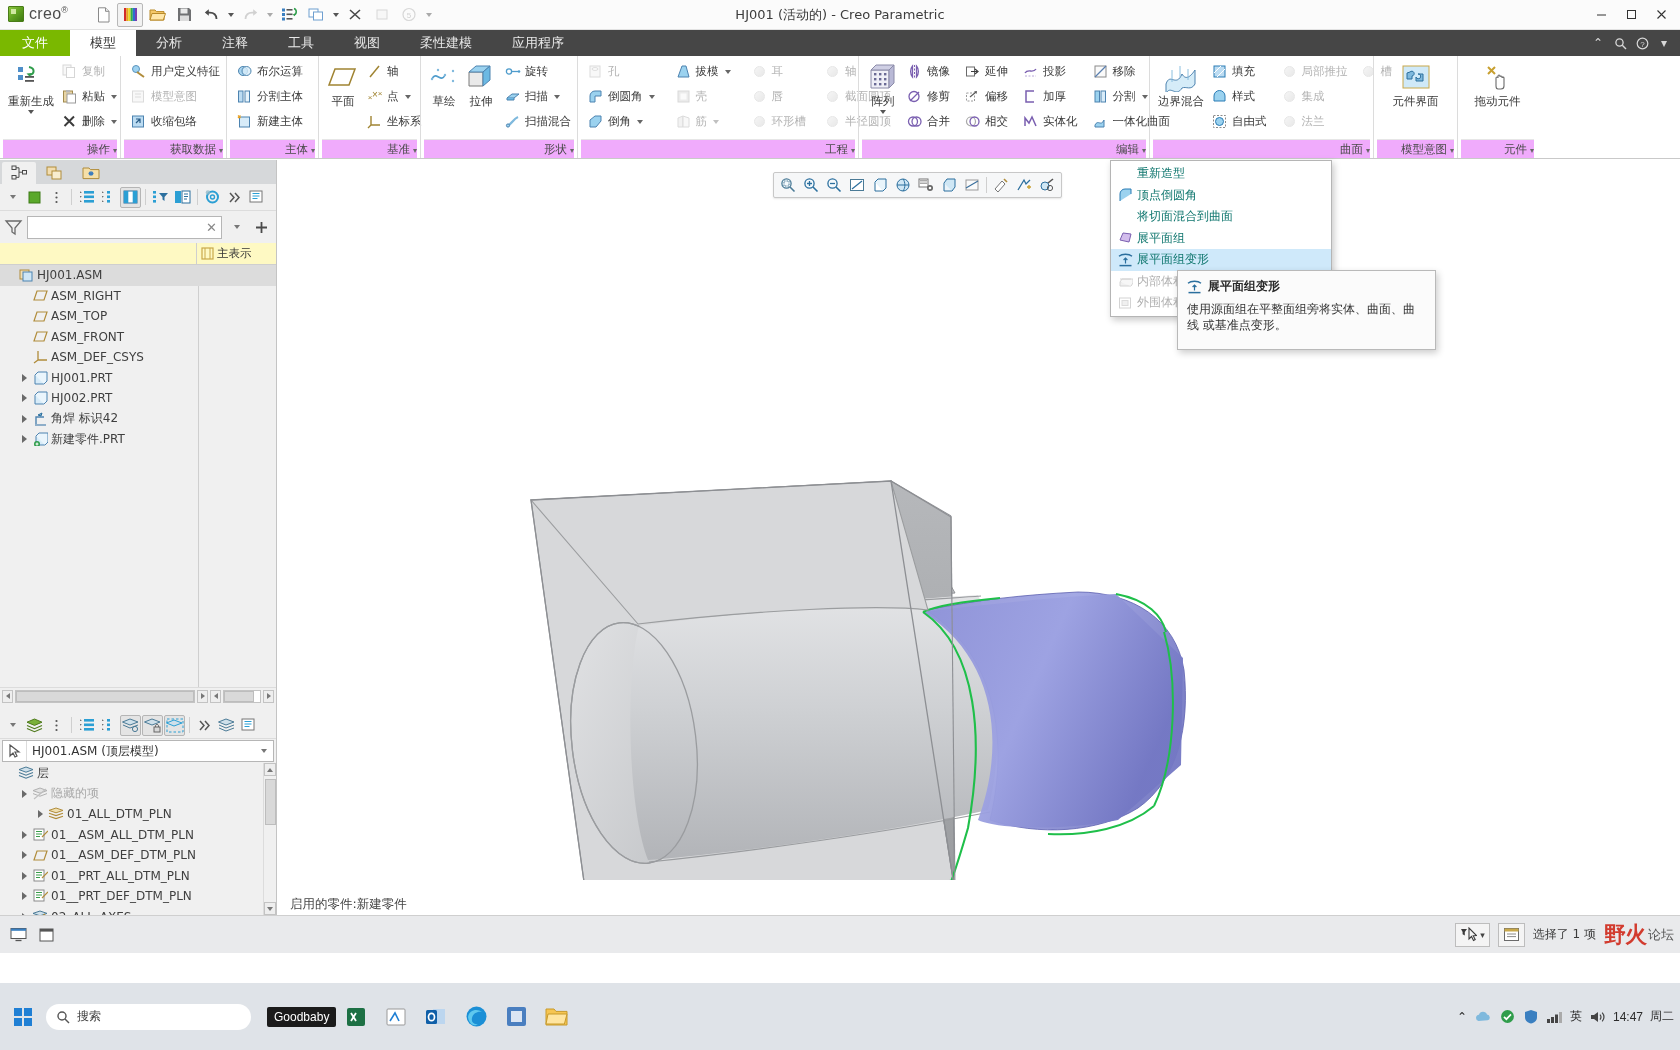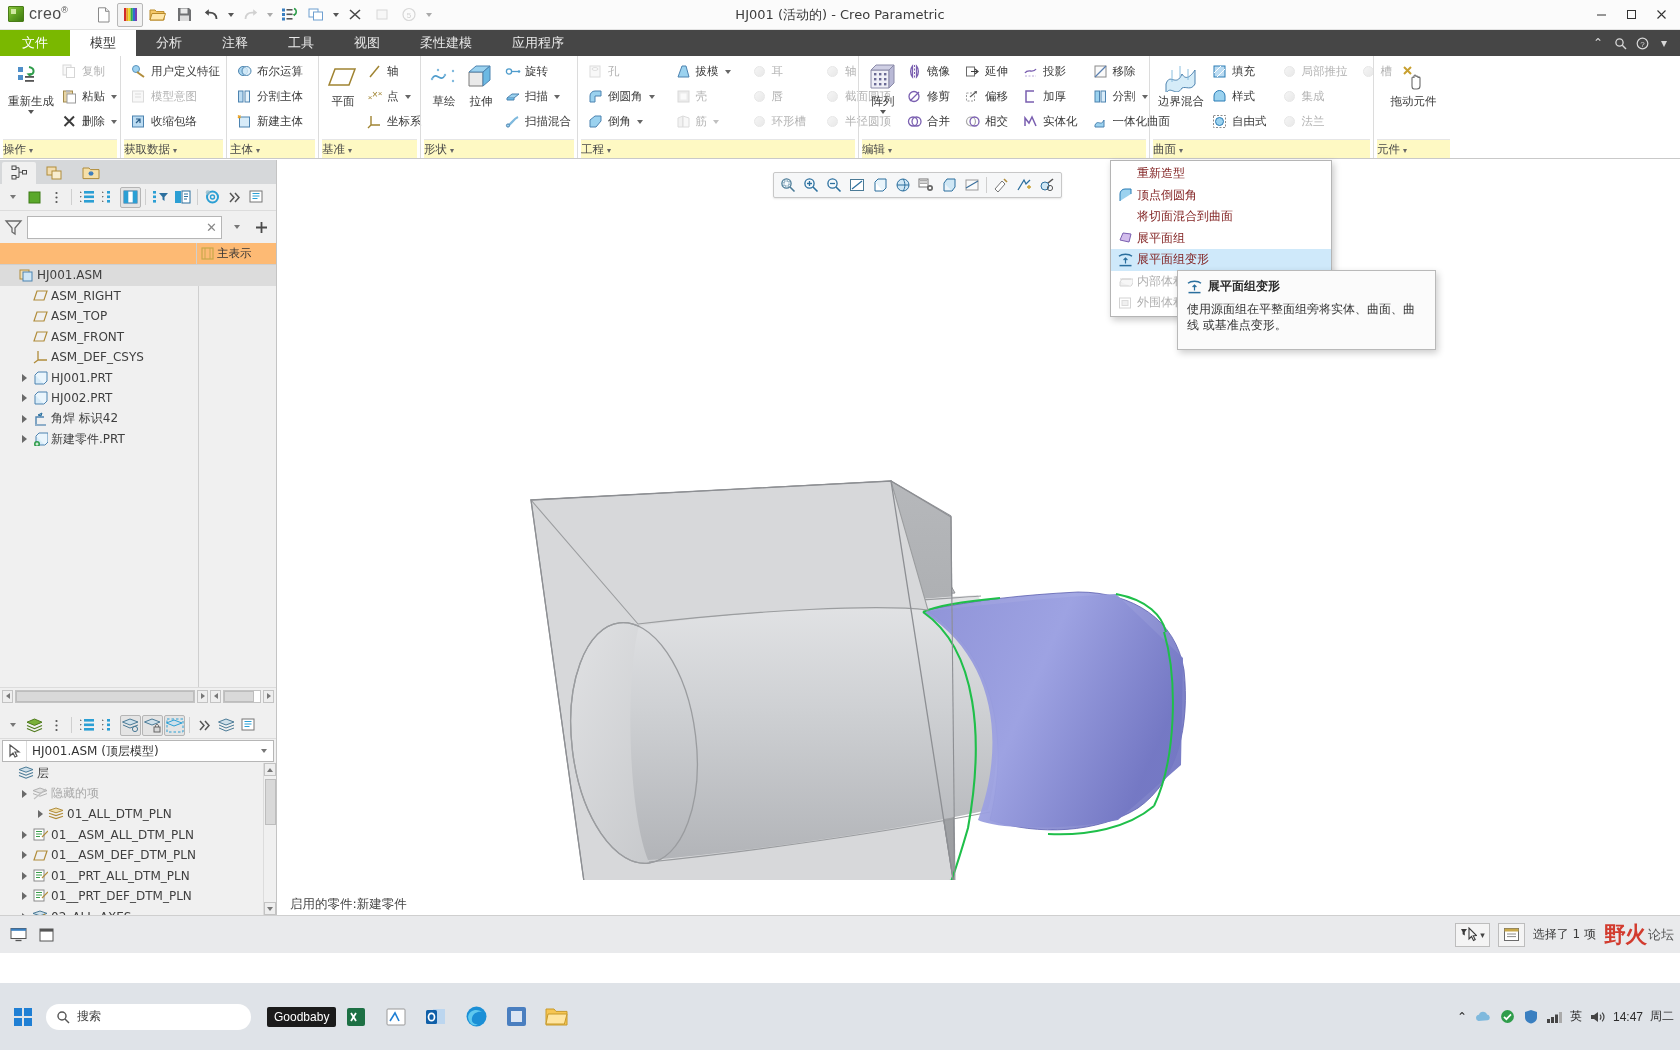--- a/index.html
+++ b/index.html
@@ -67,22 +67,22 @@
   
   .ribbon {
     position:absolute; top:56px; left:0; width:1680px; height:103px;
     background:#ffffff; border-bottom:1px solid #c9c9c9;
     display:flex; align-items:stretch;
   }
   .rgroup { display:flex; flex-direction:column; position:relative; padding:0 3px; }
   .rgroup + .rgroup { border-left:1px solid #dcdcdc; }
   .rg-body { flex:1; display:flex; align-items:flex-start; padding:3px 2px 0 2px; }
   .rg-label {
-    height:19px; line-height:19px; text-align:left; font-size:11.5px; color:#4a4a4a;
-    background:#fef9c3; border-top:1px solid #e6e6e6;
+    height:19px; line-height:19px; text-align:right; font-size:11.5px; color:#4a4a4a;
+    background:#f0abfc; border-top:1px solid #e6e6e6;
   }
   .rg-label .dd { font-size:8px; margin-left:3px; color:#666; }
 
   .big-btn {
     display:flex; flex-direction:column; align-items:center; justify-content:flex-start;
     width:58px; padding:3px 2px; cursor:pointer; border:1px solid transparent; border-radius:2px;
   }
   .big-btn .bico { height:30px;display:flex;align-items:center;justify-content:center; }
   .big-btn .blab { font-size:11.5px;color:#3a3a3a;text-align:center;line-height:13px;margin-top:2px;white-space:nowrap; }
   .big-btn .bcar { width:0;height:0;border-left:3.5px solid transparent;border-right:3.5px solid transparent;border-top:4px solid #555;margin-top:2px;}
@@ -108,21 +108,21 @@
   .lp-tab{ width:34px;height:22px;display:flex;align-items:center;justify-content:center;cursor:pointer; border-radius:2px 2px 0 0;}
   .lp-tab.active{ background:#f0f0f0; }
   .lp-toolbar{ height:27px; display:flex; align-items:center; gap:1px; background:#f0f0f0; padding:0 2px; border-bottom:1px solid #dcdcdc;}
   .tb-ic{ width:21px;height:21px;display:flex;align-items:center;justify-content:center;cursor:pointer;border:1px solid transparent;border-radius:2px;}
   .tb-ic.on{ background:#e4e4e4; border-color:#b5b5b5;}
   .tb-sep{ width:1px;height:16px;background:#cfcfcf;margin:0 3px;}
   .lp-filter{ height:32px; display:flex; align-items:center; gap:4px; padding:0 4px; background:#f0f0f0;}
   .filter-input{ flex:1; height:23px; background:#fff; border:1px solid #b6b6b6; display:flex;align-items:center;
      padding:0 4px; font-size:11.5px; color:#555;}
   .filter-input .xx{ margin-left:auto; color:#888; cursor:pointer; font-size:13px; }
-  .lp-colhdr{ height:22px; display:flex; align-items:center; background:#fdba74; border-bottom:1px solid #cfcfcf;}
+  .lp-colhdr{ height:22px; display:flex; align-items:center; background:#fef9c3; border-bottom:1px solid #cfcfcf;}
   .colhdr-spacer{ flex:1; border-right:1px solid #cfcfcf; height:100%; }
   .colhdr-cell{ width:79px; display:flex;align-items:center; gap:3px; padding-left:4px; font-size:11.5px; color:#333;}
   .tree{ flex:1; overflow:hidden; background:#f0f0f0; position:relative; }
   .tree-inner{ position:relative; }
   .trow{ height:20.5px; display:flex; align-items:center; font-size:12px; color:#3f3f3f; padding-left:4px; cursor:pointer; white-space:nowrap;}
   .trow.sel{ background:#dcdcdc; }
   .tarrow{ width:13px; flex:0 0 13px; display:flex;align-items:center;justify-content:center;}
   .tarrow i{ width:0;height:0;border-top:4px solid transparent;border-bottom:4px solid transparent;border-left:5px solid #6a6a6a;display:block;}
   .ticon{ width:18px; flex:0 0 18px; display:flex; align-items:center;justify-content:center; }
   .tlabel{ margin-left:2px; }
@@ -159,21 +159,21 @@
   .vt-ic{ width:22px;height:21px;display:flex;align-items:center;justify-content:center;cursor:pointer;border:1px solid transparent;border-radius:2px;}
   .vt-sep{ width:1px;height:16px;background:#cfcfcf;margin:0 2px;}
   .vp-status{ position:absolute; left:12px; bottom:2px; font-size:12.5px; color:#454545; }
 
   
   .dropdown{
     position:absolute; top:160px; left:1110px; width:222px;
     background:#fff; border:1px solid #b5b5b5; box-shadow:2px 3px 7px rgba(0,0,0,.22);
     z-index:50; padding:2px 0;
   }
-  .dd-item{ height:21.5px; display:flex; align-items:center; font-size:12px; color:#7f1d1d; cursor:pointer; padding-left:2px;}
+  .dd-item{ height:21.5px; display:flex; align-items:center; font-size:12px; color:#0f766e; cursor:pointer; padding-left:2px;}
   .dd-item.hl{ background:#cfe9fa; }
   .dd-item.dis{ color:#b0b0b0; }
   .dd-ic{ width:24px; flex:0 0 24px; display:flex;align-items:center;justify-content:center;}
   .dd-item.dis .dd-ic{ opacity:.45; }
 
   
   .tooltip{
     position:absolute; left:1177px; top:270px; width:259px; height:80px;
     background:#fbfbfb; border:1px solid #b9b9b9; box-shadow:2px 3px 7px rgba(0,0,0,.20);
     z-index:60; padding:7px 9px;
@@ -891,20 +891,35 @@
             <span class="sico">
                 <span class="gray-dot"></span>
               </span>
             <span class="slab cn">槽</span>
           </div>
         </div>
       </div>
       <div class="rg-label cn"><span>曲面</span><span class="dd">▾</span></div>
     </div>
 
+    <div class="rgroup" style="width:84px">
+      <div class="rg-body" style="justify-content:center">
+        <div class="big-btn" style="width:72px">
+          <div class="bico">
+            <svg width="32" height="28" viewBox="0 0 32 28">
+                <rect x="3" y="2" width="26" height="22" fill="#cfe9f8" stroke="#c8a84a"></rect>
+                <path d="M10 8a2.4 2.4 0 1 1 2 4v3h-5V9z" fill="#7fb9dd" stroke="#2a6e9c"></path>
+                <path d="M18 10h5v7h-7v-4a2.4 2.4 0 1 0 2-3z" fill="#7fb9dd" stroke="#2a6e9c"></path>
+              </svg>
+          </div>
+          <div class="blab cn">元件界面</div>
+        </div>
+      </div>
+      <div class="rg-label cn"><span>模型意图</span><span class="dd">▾</span></div>
+    </div>
 
     <div class="rgroup" style="width:80px">
       <div class="rg-body" style="justify-content:center">
         <div class="big-btn" style="width:72px">
           <div class="bico">
             <svg width="32" height="28" viewBox="0 0 32 28">
                 <path d="M6 3 13 10M13 3 6 10" stroke="#c8a030" stroke-width="2"></path>
                 <path d="M14 22v-8c0-1.4 2-1.4 2 0v-2c0-1.4 2-1.4 2 0v1c0-1.4 2-1.4 2 0v1c0-1.2 2-1.2 2 0v8c0 2-1.5 3-3 3h-3c-1.5 0-2-1-2-3z" fill="#fff" stroke="#6a6a6a" stroke-width="1.1"></path>
               </svg>
           </div>

